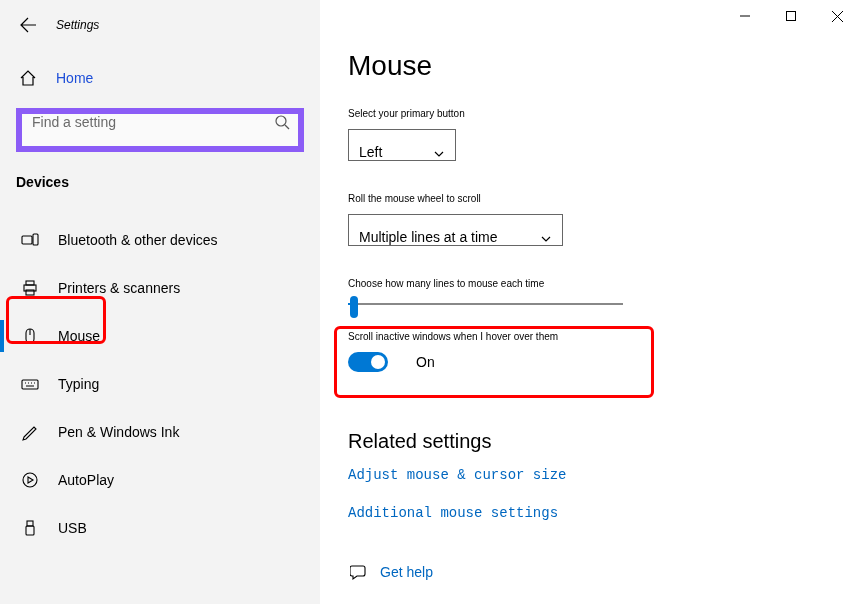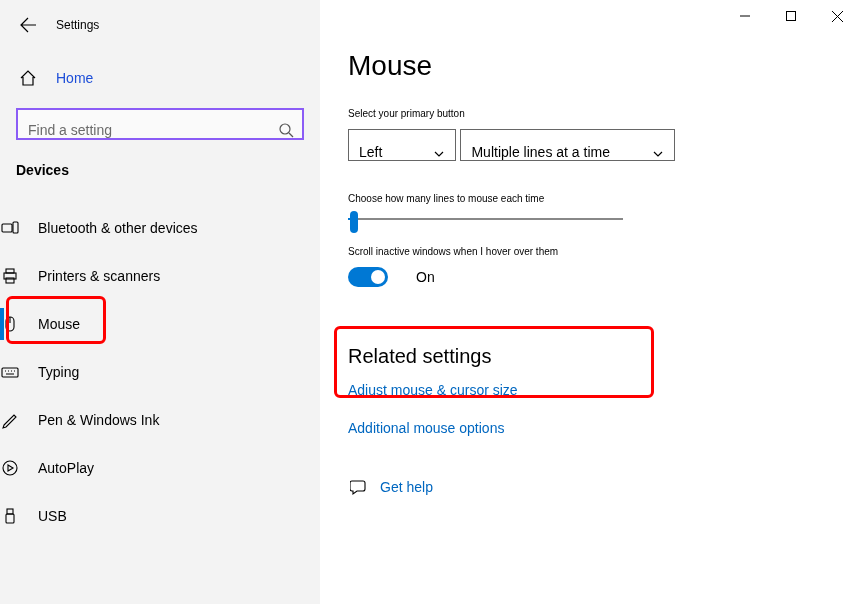--- a/index.html
+++ b/index.html
@@ -21,20 +21,21 @@
       background: #f3f3f3;
       height: 100%;
       position: relative;
       padding-top: 6px;
     }
     .titlebar {
       display: flex;
       align-items: center;
       height: 38px;
       padding-left: 10px;
+      font-style: italic;
     }
     .back-btn {
       width: 36px;
       height: 36px;
       display: flex;
       align-items: center;
       justify-content: center;
     }
     .app-title {
       font-size: 12px;
@@ -57,25 +58,25 @@
     }
     .home-row .label {
       font-size: 14px;
       color: #1d4ed8;
     }
     .search-wrap {
       margin: 10px 16px 0 16px;
     }
     .search-box {
       position: relative;
-      border: 2px solid #8b5cf6;
+      border: 6px solid #8b5cf6;
       background: #fafafa;
-      height: 32px;
-      display: flex;
-      align-items: flex-end;
+      height: 44px;
+      display: flex;
+      align-items: flex-start;
     }
     .search-input {
       border: none;
       background: transparent;
       outline: none;
       font-size: 14px;
       padding: 0 10px;
       flex: 1;
       color: #333;
     }
@@ -94,21 +95,21 @@
       padding: 22px 16px 10px 16px;
     }
     .nav-list {
       margin-top: 16px;
     }
     .nav-item {
       position: relative;
       display: flex;
       align-items: center;
       height: 48px;
-      padding-left: 0;
+      padding-left: 20px;
     }
     .nav-item .icon {
       width: 20px;
       margin-right: 18px;
       display: flex;
       align-items: center;
       justify-content: center;
     }
     .nav-item .label {
       font-size: 14px;
@@ -246,20 +247,21 @@
       font-weight: 400;
       margin-top: 58px;
       margin-bottom: 14px;
     }
     .link {
       font-size: 14px;
       color: #0067c0;
       margin-bottom: 22px;
       display: block;
       cursor: pointer;
+      font-family: Liberation Mono, monospace;
     }
     .help-row {
       display: flex;
       align-items: center;
       margin-top: 42px;
     }
     .help-row .icon {
       width: 22px;
       margin-right: 10px;
       display: flex;
@@ -406,20 +408,21 @@
   <div class="setting-label">Select your primary button</div>
   <div class="dropdown primary">
     <span>Left</span>
     <span class="chev">
       <svg width="12" height="12" viewBox="0 0 12 12">
           <path d="M2 4 L6 8 L10 4" stroke="#000" stroke-width="1.2" fill="none"></path>
         </svg>
     </span>
   </div>
 
+  <div class="setting-label">Roll the mouse wheel to scroll</div>
   <div class="dropdown wheel">
     <span>Multiple lines at a time</span>
     <span class="chev">
       <svg width="12" height="12" viewBox="0 0 12 12">
           <path d="M2 4 L6 8 L10 4" stroke="#000" stroke-width="1.2" fill="none"></path>
         </svg>
     </span>
   </div>
 
   <div class="slider-wrap">
@@ -431,21 +434,21 @@
   </div>
 
   <div class="setting-label">Scroll inactive windows when I hover over them</div>
   <div class="toggle-row">
     <div class="toggle"></div>
     <span class="toggle-label">On</span>
   </div>
 
   <div class="related-heading">Related settings</div>
   <a class="link">Adjust mouse &amp; cursor size</a>
-  <a class="link">Additional mouse options</a>
+  <a class="link">Additional mouse settings</a>
 
   <div class="help-row">
     <span class="icon">
       <svg width="18" height="18" viewBox="0 0 18 18">
           <path d="M2 3 h11 a2 2 0 0 1 2 2 v6 a2 2 0 0 1 -2 2 h-6 l-4 3 v-3 h-1 a2 2 0 0 1 -2 -2 v-6 a2 2 0 0 1 2 -2 z" stroke="#000" stroke-width="1.1" fill="none"></path>
         </svg>
     </span>
     <span class="txt">Get help</span>
   </div>
 </div>

